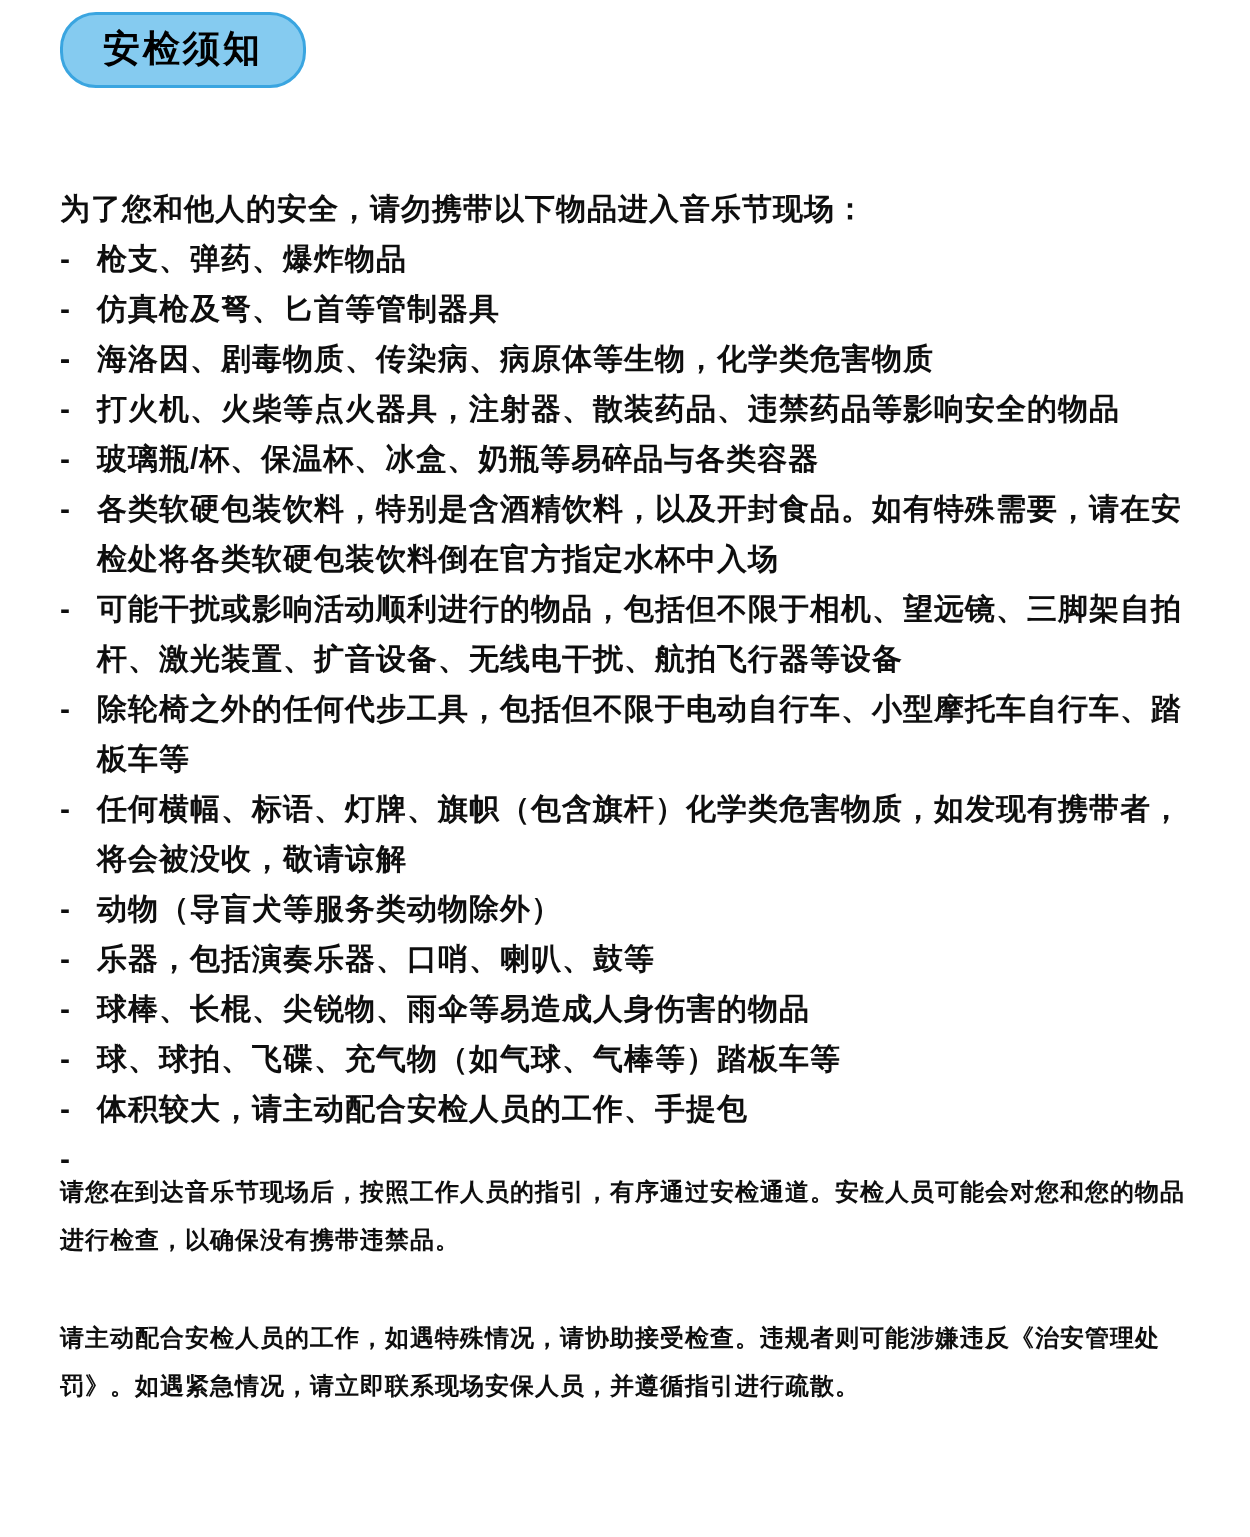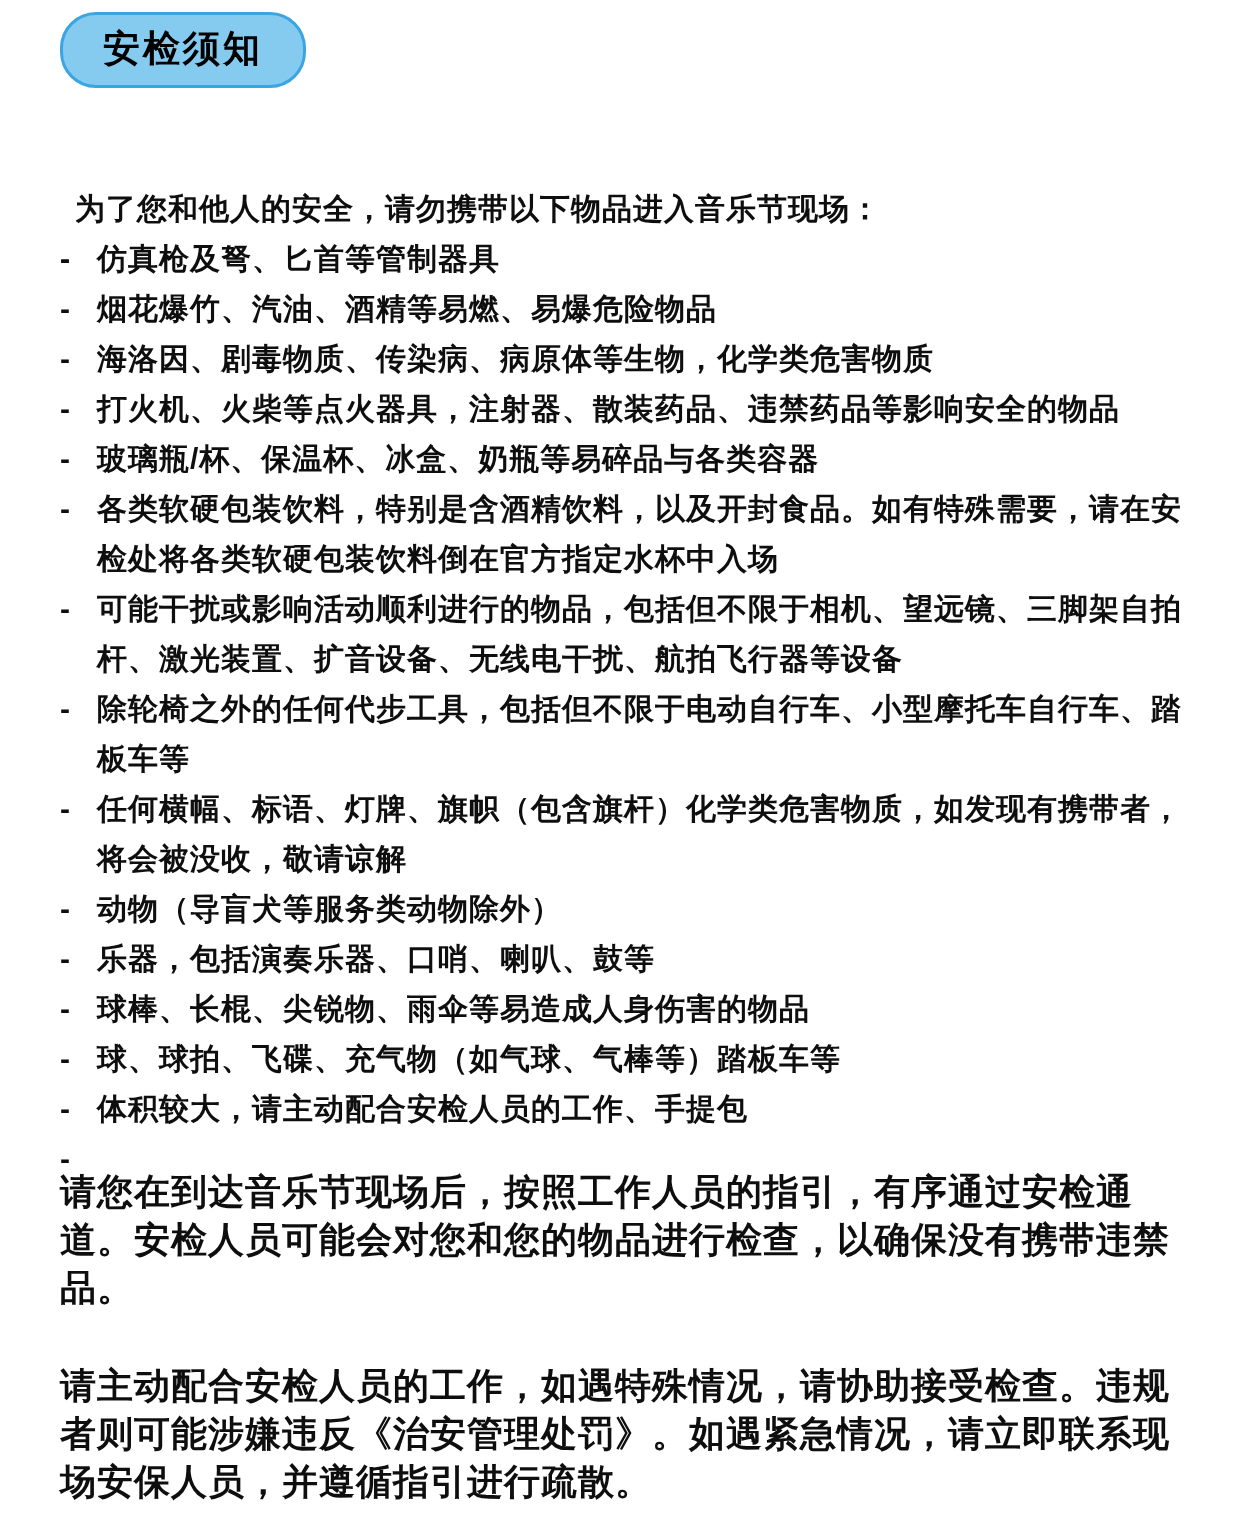--- a/index.html
+++ b/index.html
@@ -28,21 +28,21 @@
     border-radius:36px;
     padding:9px 40px 11px 40px;
     margin-top:2px;
   }
   .badge span{
     font-size:37px;
     letter-spacing:3px;
     color:#000;
   }
   .intro{
-    margin:96px 0 0 15px;
+    margin:96px 0 0 0;
     font-size:30px;
     line-height:50px;
     letter-spacing:1px;
   }
   ul.items{
     list-style:none;
     margin:0;
     padding:0;
   }
   ul.items li{
@@ -52,43 +52,43 @@
     line-height:50px;
     letter-spacing:1px;
   }
   ul.items .dash{
     position:absolute;
     left:0;
     top:0;
   }
   .para{
     margin:34px 0 0 0;
-    font-size:36px;
+    font-size:24px;
     line-height:48px;
     letter-spacing:1px;
   }
   .para.second{
     margin-top:50px;
   }
 </style>
 </head>
 <body>
 
 <div class="page">
 
   <div class="badge">
     <span>安检须知</span>
   </div>
 
   <p class="intro">为了您和他人的安全，请勿携带以下物品进入音乐节现场：</p>
 
   <ul class="items">
+    <li><span class="dash">-</span><span>枪支、弹药、爆炸物品</span></li>
+    <li><span class="dash">-</span><span>仿真枪及弩、匕首等管制器具</span></li>
     <li><span class="dash">-</span></li>
-    <li><span class="dash">-</span><span>仿真枪及弩、匕首等管制器具</span></li>
-    <li><span class="dash">-</span><span>烟花爆竹、汽油、酒精等易燃、易爆危险物品</span></li>
     <li><span class="dash">-</span><span>海洛因、剧毒物质、传染病、病原体等生物，化学类危害物质</span></li>
     <li><span class="dash">-</span><span>打火机、火柴等点火器具，注射器、散装药品、违禁药品等影响安全的物品</span></li>
     <li><span class="dash">-</span><span>玻璃瓶/杯、保温杯、冰盒、奶瓶等易碎品与各类容器</span></li>
     <li><span class="dash">-</span><span>各类软硬包装饮料，特别是含酒精饮料，以及开封食品。如有特殊需要，请在安检处将各类软硬包装饮料倒在官方指定水杯中入场</span></li>
     <li><span class="dash">-</span><span>可能干扰或影响活动顺利进行的物品，包括但不限于相机、望远镜、三脚架自拍杆、激光装置、扩音设备、无线电干扰、航拍飞行器等设备</span></li>
     <li><span class="dash">-</span><span>除轮椅之外的任何代步工具，包括但不限于电动自行车、小型摩托车自行车、踏板车等</span></li>
     <li><span class="dash">-</span><span>任何横幅、标语、灯牌、旗帜（包含旗杆）化学类危害物质，如发现有携带者，将会被没收，敬请谅解</span></li>
     <li><span class="dash">-</span><span>动物（导盲犬等服务类动物除外）</span></li>
     <li><span class="dash">-</span><span>乐器，包括演奏乐器、口哨、喇叭、鼓等</span></li>
     <li><span class="dash">-</span><span>球棒、长棍、尖锐物、雨伞等易造成人身伤害的物品</span></li>

